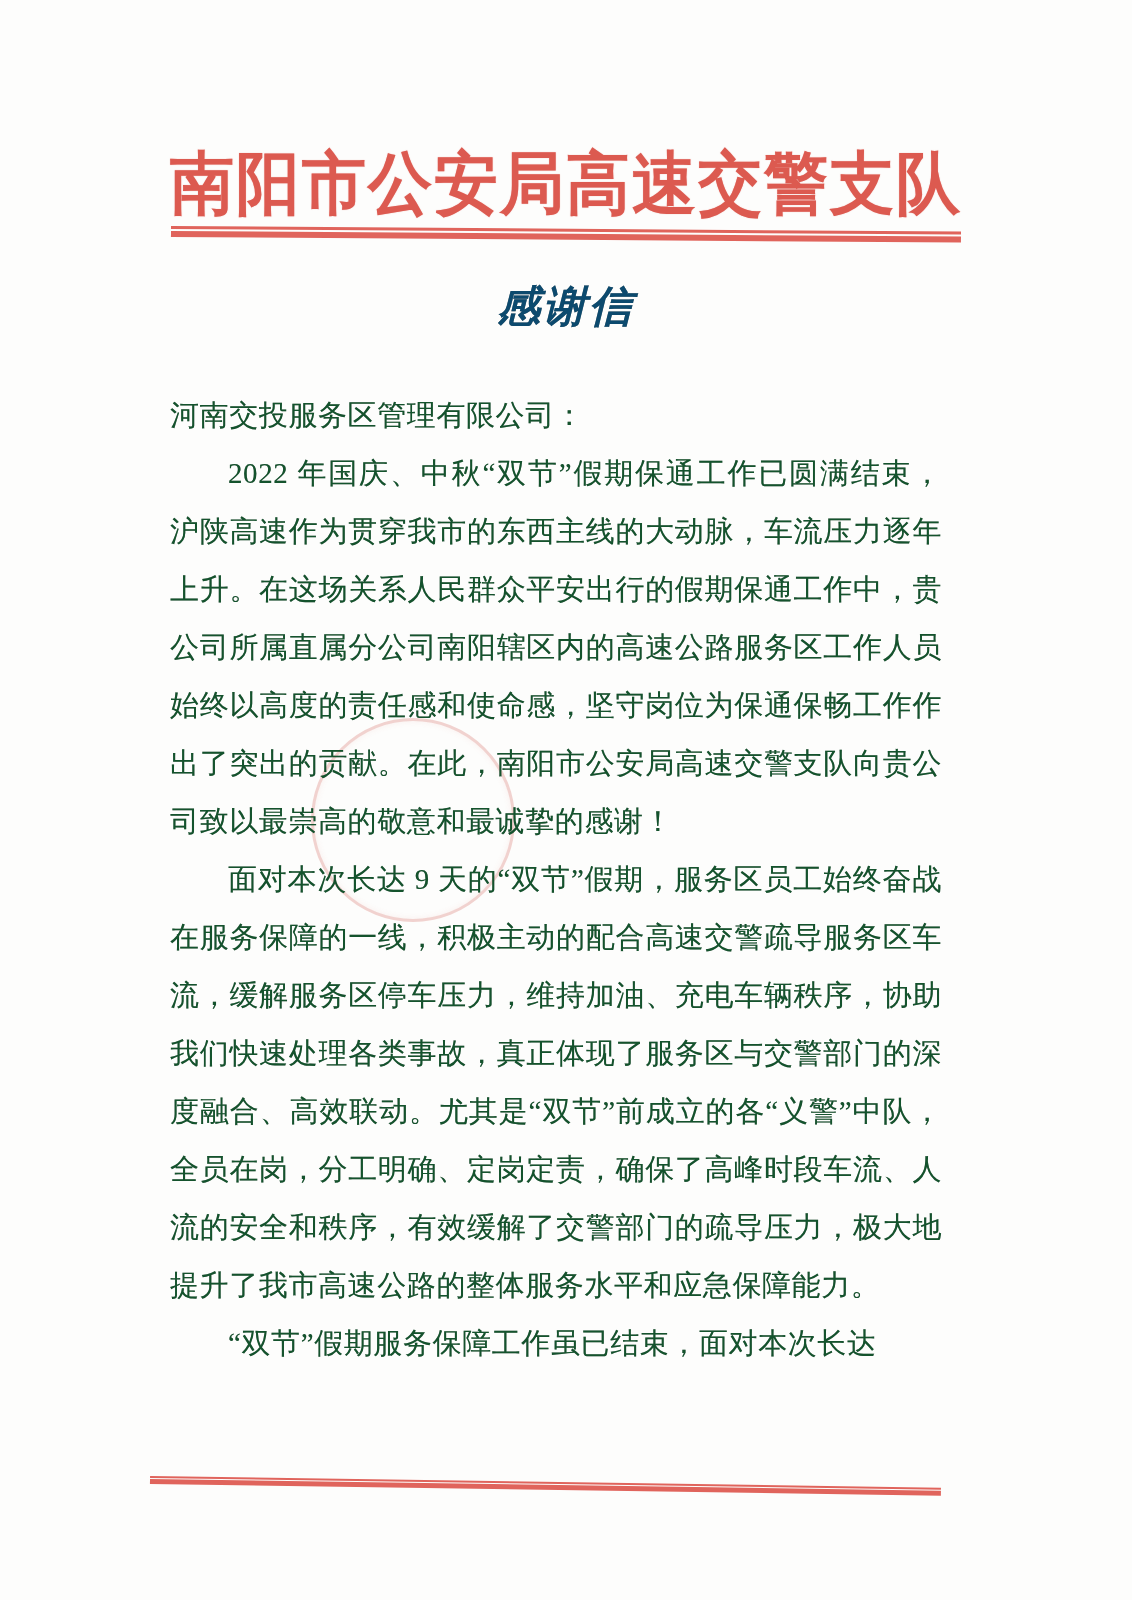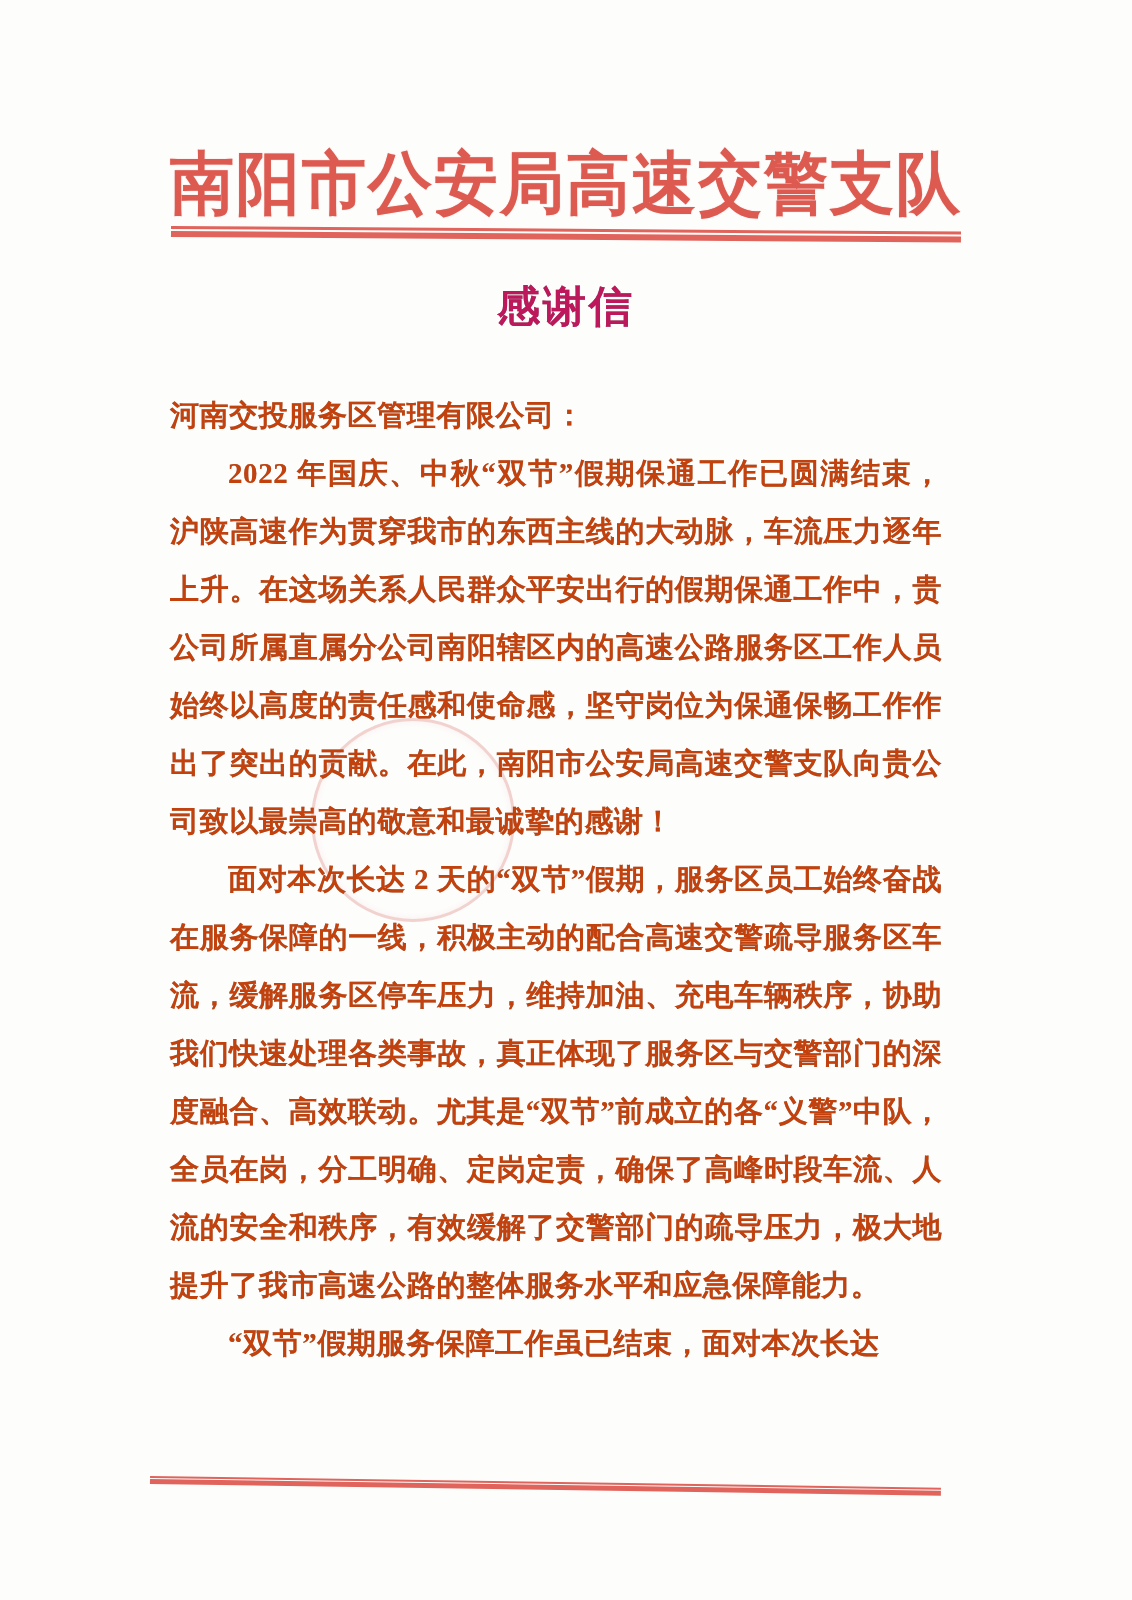--- a/index.html
+++ b/index.html
@@ -52,22 +52,23 @@
   .letter-title {
     position: absolute;
     top: 281px;
     left: 0;
     width: 1132px;
     text-align: center;
     font-size: 43px;
     font-weight: bold;
     letter-spacing: 3px;
     line-height: 52px;
-    color: #be185d;
+    color: #0c4a6e;
     text-shadow: 0 0 0.6px rgba(0,0,0,0.5);
+    font-style: italic;
   }
   .body-text {
     position: absolute;
     top: 386px;
     left: 170px;
     width: 772px;
     font-size: 29px;
     line-height: 58px;
     letter-spacing: 0.6px;
     color: #3c3c3c;
@@ -114,24 +115,24 @@
   <div class="header-rule">
     <div class="rule-thin"></div>
     <div class="rule-gap"></div>
     <div class="rule-thick"></div>
   </div>
 
   <div class="letter-title">感谢信</div>
 
   <div class="seal-stamp"></div>
 
-  <div class="body-text" style="color: #c2410c; font-weight: bold;">
+  <div class="body-text" style="color: #14532d;">
     <p>河南交投服务区管理有限公司：</p>
     <p class="para-indent">2022 年国庆、中秋“双节”假期保通工作已圆满结束，沪陕高速作为贯穿我市的东西主线的大动脉，车流压力逐年上升。在这场关系人民群众平安出行的假期保通工作中，贵公司所属直属分公司南阳辖区内的高速公路服务区工作人员始终以高度的责任感和使命感，坚守岗位为保通保畅工作作出了突出的贡献。在此，南阳市公安局高速交警支队向贵公司致以最崇高的敬意和最诚挚的感谢！</p>
-    <p class="para-indent">面对本次长达 2 天的“双节”假期，服务区员工始终奋战在服务保障的一线，积极主动的配合高速交警疏导服务区车流，缓解服务区停车压力，维持加油、充电车辆秩序，协助我们快速处理各类事故，真正体现了服务区与交警部门的深度融合、高效联动。尤其是“双节”前成立的各“义警”中队，全员在岗，分工明确、定岗定责，确保了高峰时段车流、人流的安全和秩序，有效缓解了交警部门的疏导压力，极大地提升了我市高速公路的整体服务水平和应急保障能力。</p>
+    <p class="para-indent">面对本次长达 9 天的“双节”假期，服务区员工始终奋战在服务保障的一线，积极主动的配合高速交警疏导服务区车流，缓解服务区停车压力，维持加油、充电车辆秩序，协助我们快速处理各类事故，真正体现了服务区与交警部门的深度融合、高效联动。尤其是“双节”前成立的各“义警”中队，全员在岗，分工明确、定岗定责，确保了高峰时段车流、人流的安全和秩序，有效缓解了交警部门的疏导压力，极大地提升了我市高速公路的整体服务水平和应急保障能力。</p>
     <p class="para-indent">“双节”假期服务保障工作虽已结束，面对本次长达</p>
   </div>
 
   <div class="footer-rule">
     <div class="rule-thin"></div>
     <div class="rule-gap-sm"></div>
     <div class="rule-thick"></div>
   </div>
 
 </div>

